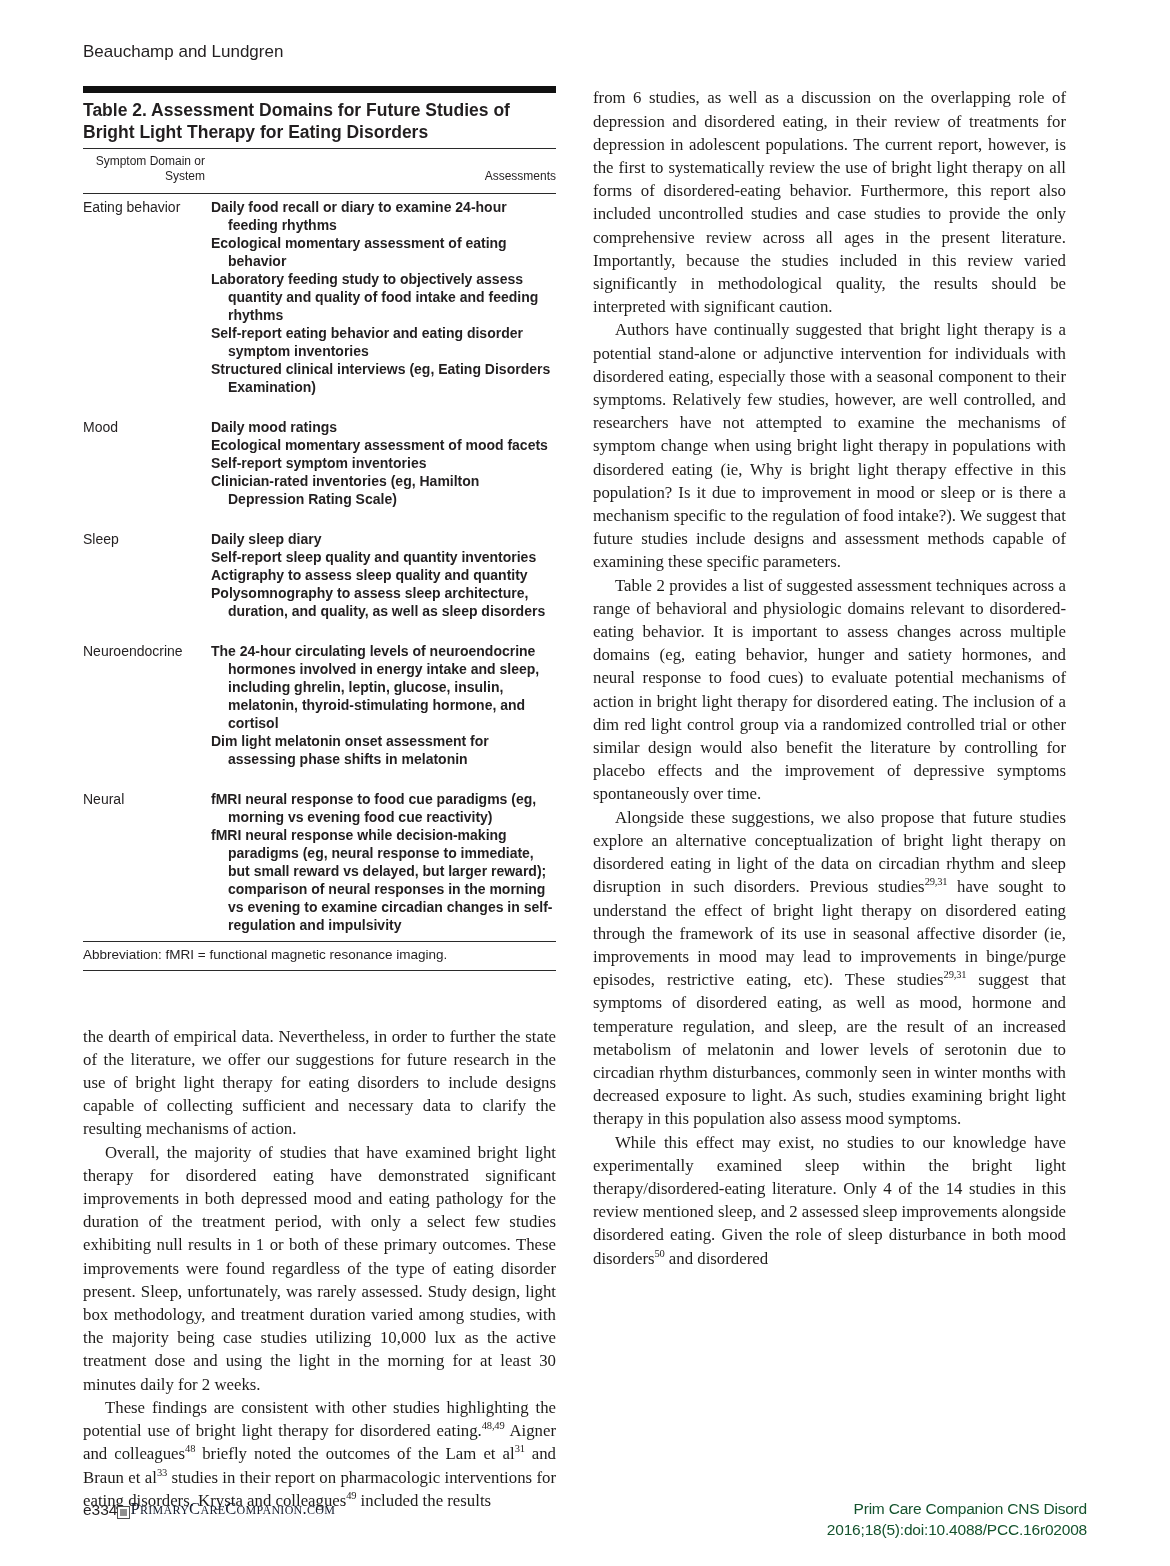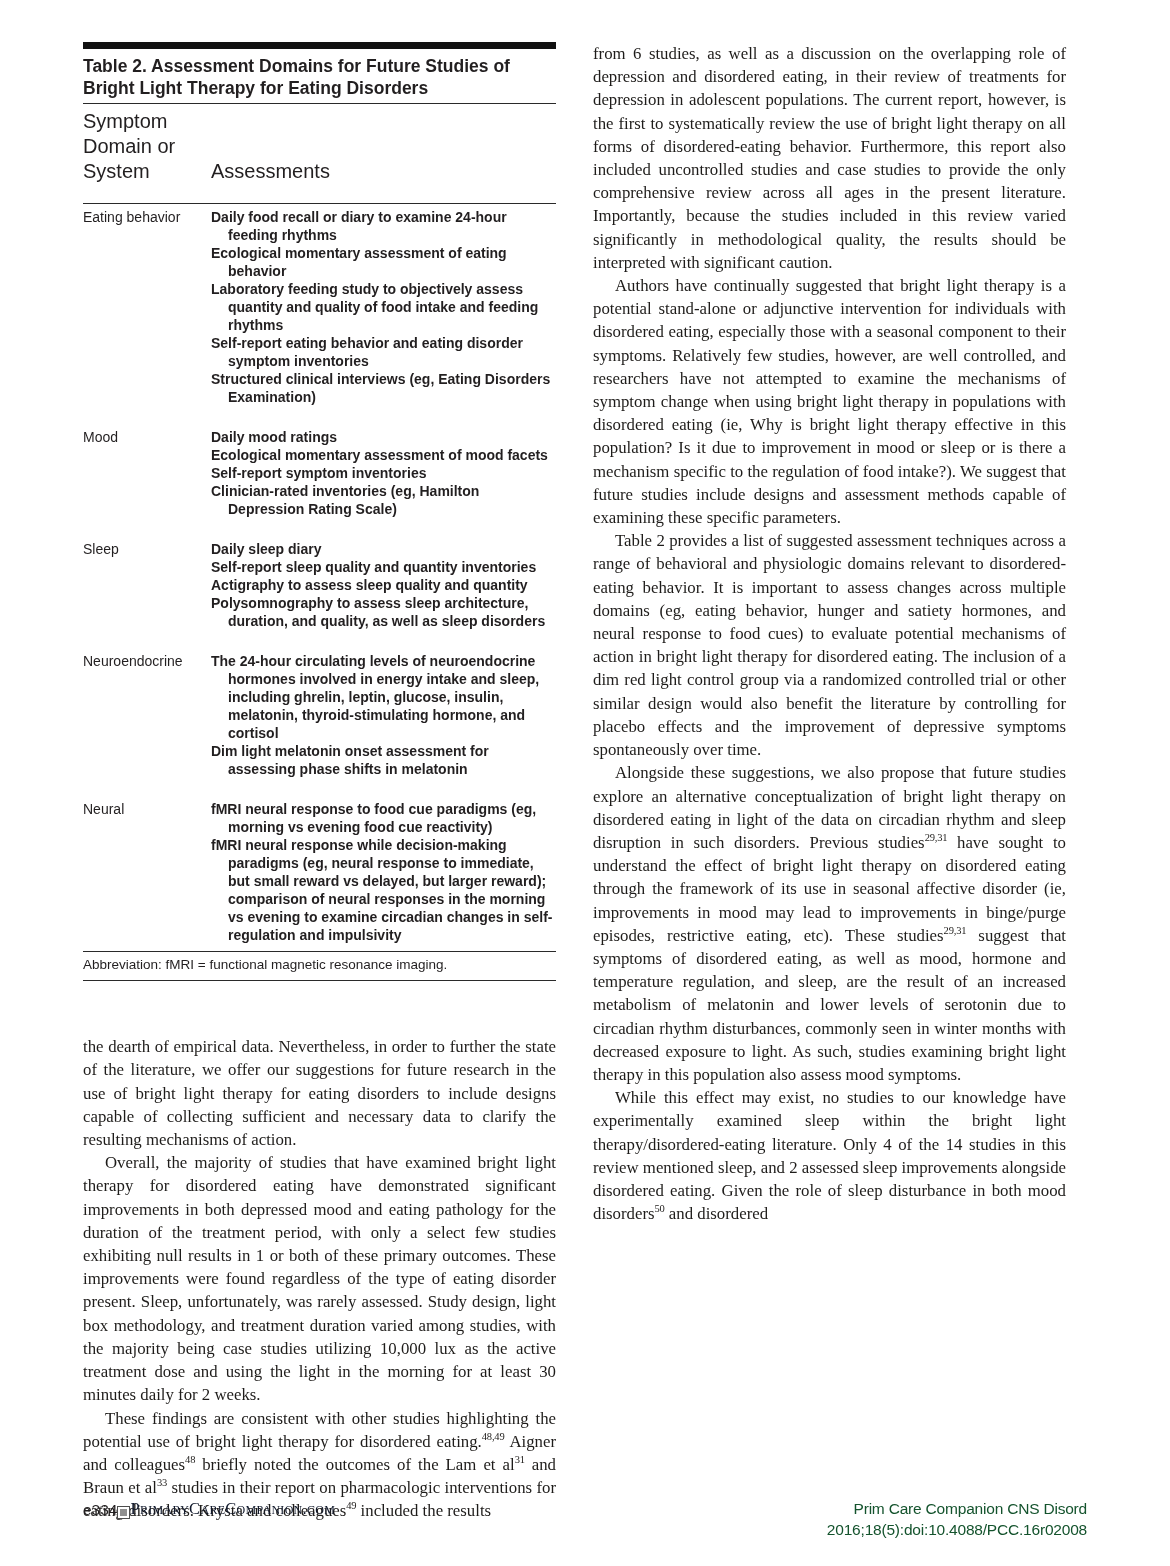--- a/index.html
+++ b/index.html
@@ -18,22 +18,22 @@
 
   
   .table2 { font-family: "Liberation Sans", sans-serif; color: #221f20; margin-bottom: 54px; }
   .table-topbar { height: 7px; background: #111111; margin-bottom: 7px; }
   .table-title {
     font-size: 17.5px; font-weight: 700; line-height: 1.24;
     margin: 0; padding-bottom: 4px; border-bottom: 1.5px solid #2a2a2a;
   }
   .thead {
     display: flex; align-items: flex-end;
-    padding: 5px 0 19px 0; border-bottom: 1.5px solid #2a2a2a;
-    font-size: 20px; line-height: 1.25;
+    padding: 5px 0 9px 0; border-bottom: 1.5px solid #2a2a2a;
+    font-size: 12px; line-height: 1.25; text-align: right;
   }
   .th-domain { width: 128px; flex: none; padding-right: 6px; }
   .th-assess { flex: 1; }
   .tbody { padding: 4px 0 7px 0; font-size: 14px; line-height: 18px; }
   .trow { display: flex; margin-top: 22px; }
   .trow.first { margin-top: 0; }
   .td-domain { width: 128px; flex: none; padding-right: 6px; }
   .td-assess { flex: 1; }
   .assess-item { padding-left: 17px; text-indent: -17px; font-weight: bold; }
   .tfoot {
@@ -74,20 +74,21 @@
   .footer-right {
     text-align: right; font: 400 15.5px/1.32 "Liberation Sans", sans-serif;
     color: #14532d; letter-spacing: -0.2px;
   }
 </style>
 </head>
 <body>
 
 <div class="page">
 
+  <div class="running-head">Beauchamp and Lundgren</div>
 
   <div class="columns">
 
     <div class="col">
       <div class="table2">
         <div class="table-topbar"></div>
         <h2 class="table-title">Table 2. Assessment Domains for Future Studies of Bright Light Therapy for Eating Disorders</h2>
         <div class="thead">
           <div class="th-domain">Symptom Domain or System</div>
           <div class="th-assess">Assessments</div>

